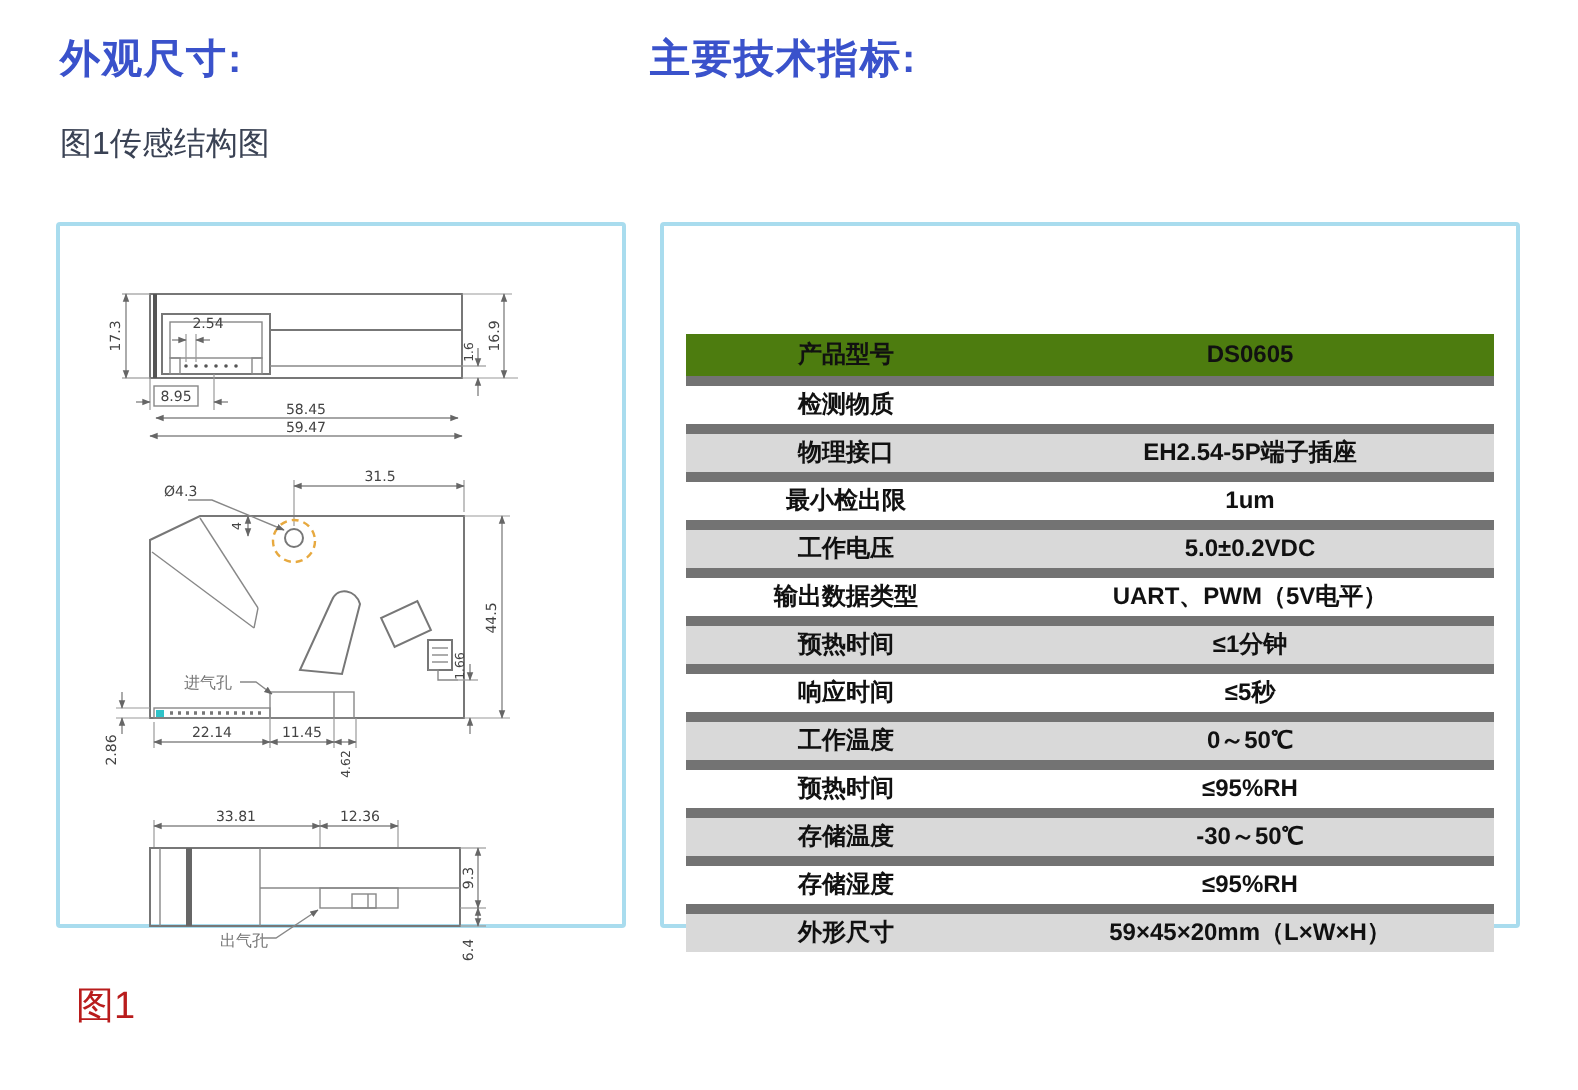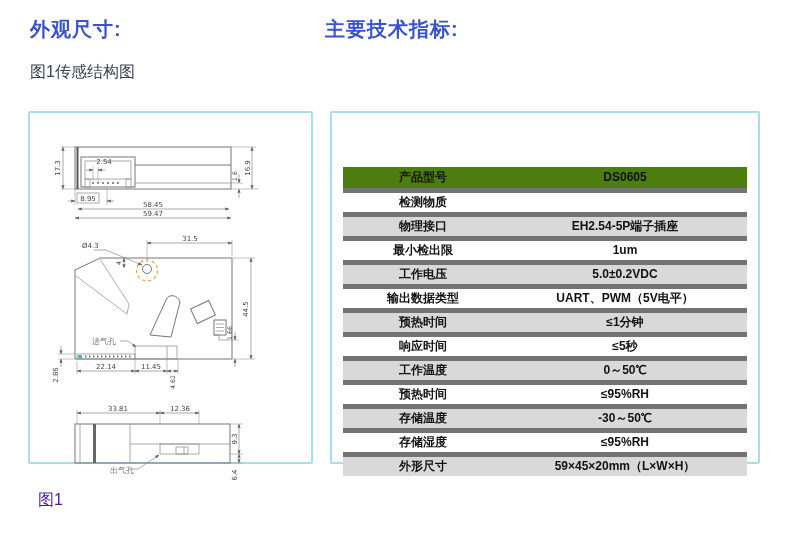--- a/index.html
+++ b/index.html
@@ -10,21 +10,21 @@
   .sec-title { position:absolute; font-size:20px; font-weight:bold; color:#3a52cb; letter-spacing:1px; }
   .sec-title.left { left:30px; top:16px; }
   .sec-title.right { left:325px; top:16px; }
   .sub-title { position:absolute; left:30px; top:62px; font-size:16px; color:#3a4254; }
 
   .panel { position:absolute; top:111px; height:353px; background:#fff;
     border:2px solid #a9dcee; border-radius:2px; }
   .panel.left { left:28px; width:285px; }
   .panel.right { left:330px; width:430px; }
 
-  .figure-label { position:absolute; left:8px; top:377px; font-size:16px; color:#4c1d95; }
+  .figure-label { position:absolute; left:8px; top:377px; font-size:19px; color:#b91c1c; }
 
   svg text { font-family:"DejaVu Sans", sans-serif; }
   .dtx { font-size:7px; fill:#444; }
   .dtx-s { font-size:6.2px; fill:#444; }
   .cn { font-size:8px; fill:#777; }
   .geo { stroke:#777; stroke-width:1; fill:none; }
   .geothin { stroke:#888; stroke-width:0.7; fill:none; }
   .ext { stroke:#999; stroke-width:0.6; }
   .dim { stroke:#888; stroke-width:0.7; fill:none;
     marker-start:url(#ar); marker-end:url(#ar); }

